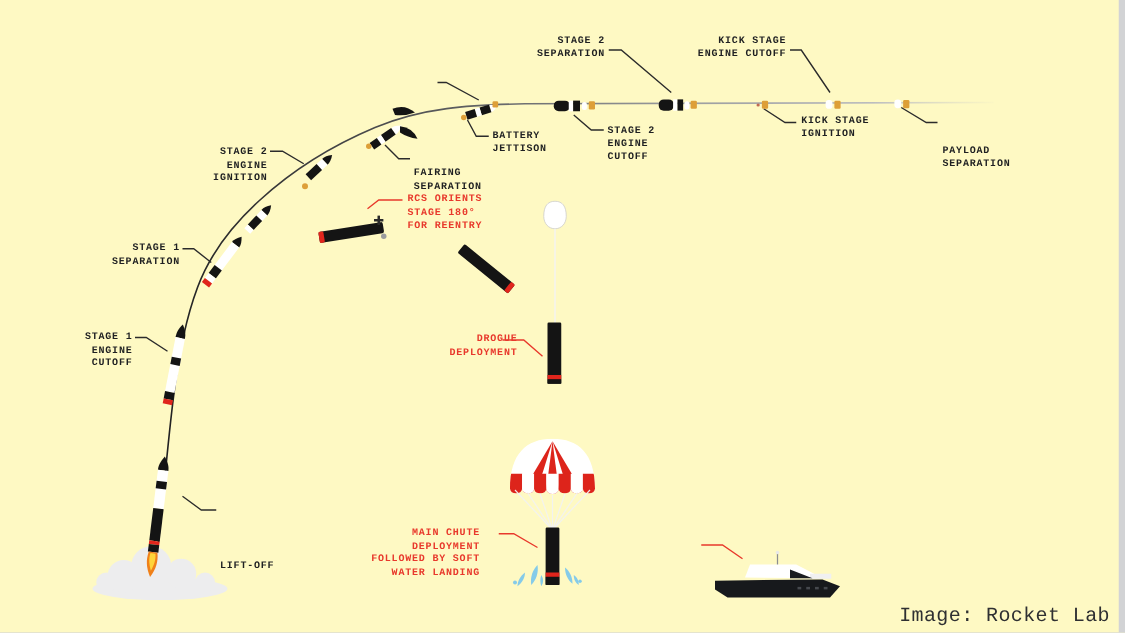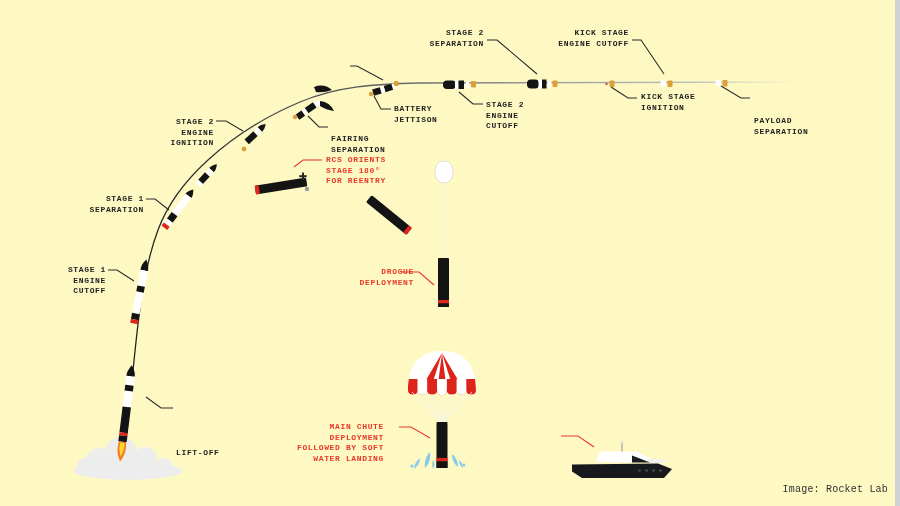--- a/index.html
+++ b/index.html
@@ -3,21 +3,21 @@
 <meta charset="utf-8">
 <style>
   html,body{margin:0;padding:0;background:#d2d3d5;}
   #stage{position:relative;width:895px;height:506px;background:#fef9c3;overflow:hidden;
          font-family:Liberation Mono, monospace;}
   #art{position:absolute;left:0;top:0;}
   .lbl{position:absolute;white-space:pre-line;font-size:8px;font-weight:bold;
        letter-spacing:0.08em;line-height:10.5px;color:#1f2022;text-transform:uppercase;}
   .lbl.r{text-align:right;}
   .lbl.red{color:#e8392c;}
-  .credit{position:absolute;right:7px;top:484px;font-size:10px;color:#2f3032;
+  .credit{position:absolute;right:7px;top:484px;font-size:16px;color:#2f3032;
           letter-spacing:0.02em;font-weight:400;}
 </style>
 </head>
 <body>
 
 <div id="stage">
 
 <svg id="art" width="900" height="506" viewBox="0 0 900 506">
   <defs>
     <linearGradient id="trajGrad" gradientUnits="userSpaceOnUse" x1="125" y1="0" x2="800" y2="0">

